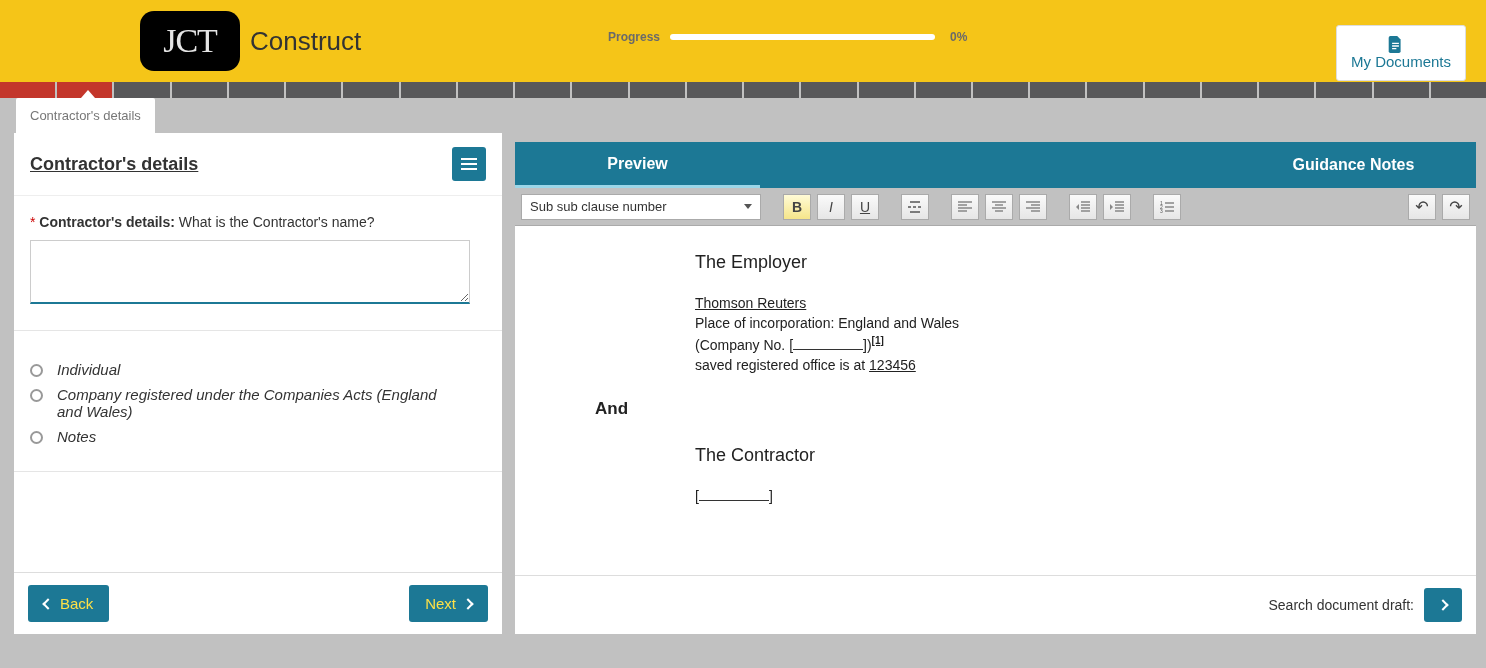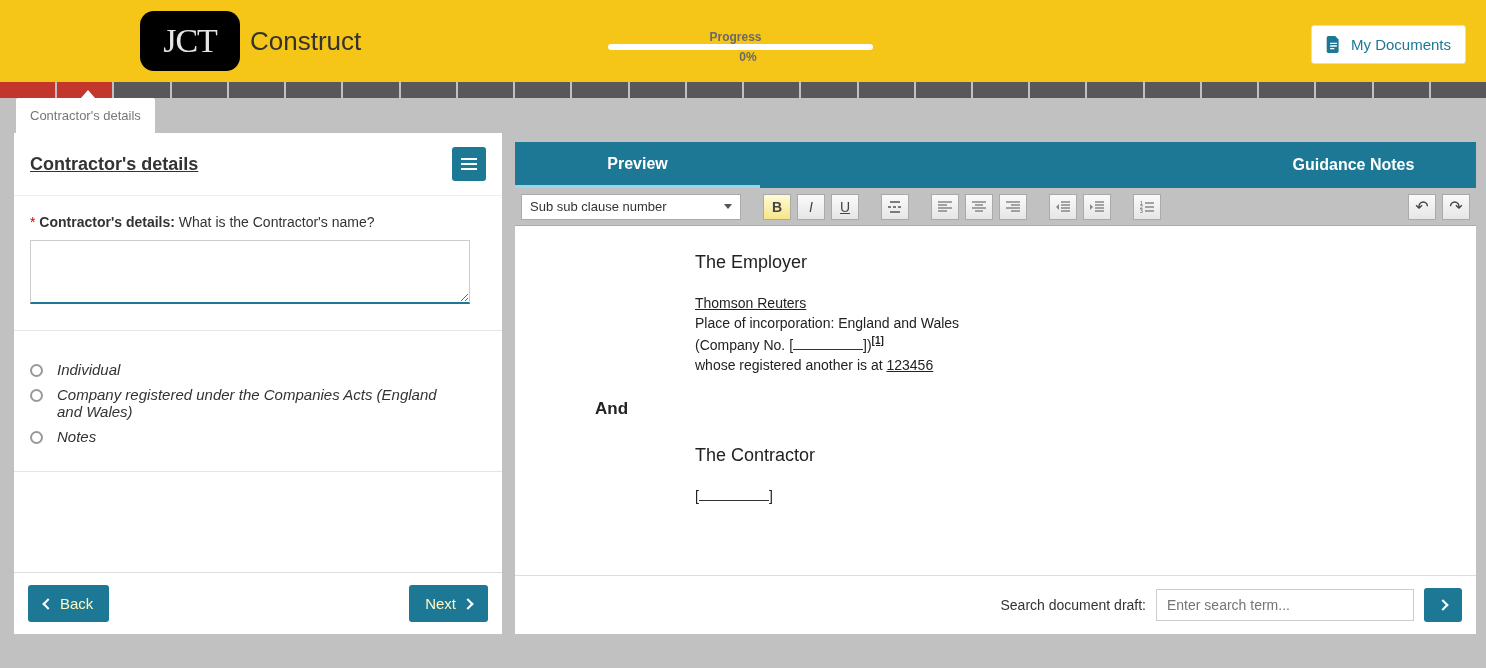--- a/index.html
+++ b/index.html
@@ -3,25 +3,25 @@
 <meta charset="utf-8">
 <style>
 * { margin: 0; padding: 0; box-sizing: border-box; }
 body { font-family: Arial, Helvetica, sans-serif; background: #c1c1c1; width: 1486px; height: 668px; overflow: hidden; }
 
 
 .header { background: #f5c518; height: 82px; display: flex; align-items: center; padding: 0 20px; position: relative; }
 .logo { background: #000; border-radius: 14px; width: 100px; height: 60px; display: flex; align-items: center; justify-content: center; margin-left: 120px; }
 .logo-text { color: #e5e5e5; font-size: 34px; font-weight: 400; font-family: serif; letter-spacing: -1px; }
 .brand { font-size: 26px; color: #333; margin-left: 10px; font-weight: 400; }
-.progress-wrap { position: absolute; left: 608px; top: 30px; display: flex; align-items: center; flex-direction: column; }
+.progress-wrap { position: absolute; left: 608px; top: 30px; display: flex; align-items: center; }
 .progress-label { color: #6a6a6a; font-size: 12px; font-weight: bold; margin-right: 10px; }
 .progress-bar { width: 265px; height: 6px; background: #fff; border-radius: 3px; }
 .progress-pct { color: #6a6a6a; font-size: 12px; font-weight: bold; margin-left: 15px; }
-.my-docs { position: absolute; right: 20px; top: 25px; background: #fff; border: 1px solid #ddd; border-radius: 3px; padding: 10px 14px; display: flex; align-items: center; cursor: pointer; }
+.my-docs { position: absolute; right: 20px; top: 25px; background: #fff; border: 1px solid #ddd; border-radius: 3px; padding: 10px 14px; display: flex; align-items: center; cursor: pointer; flex-direction: column; }
 .my-docs-icon { width: 15px; height: 17px; margin-right: 10px; }
 .my-docs-text { color: #1c7895; font-size: 15px; }
 
 
 .segbar { display: flex; height: 16px; gap: 2px; background: #c1c1c1; }
 .seg { background: #58585a; flex: 1; }
 .seg.red { background: #c3362b; }
 
 
 .main { display: flex; gap: 13px; padding: 0; }
@@ -42,38 +42,38 @@
 .req { color: #c00; }
 .field-q { font-weight: bold; }
 .textarea { width: 440px; height: 64px; border: 1px solid #ccc; border-bottom: 2px solid #1c7895; resize: both; font-size: 14px; padding: 6px; }
 .radio-list { margin-top: 8px; }
 .radio-row { display: flex; align-items: flex-start; padding: 4px 0; font-style: italic; }
 .radio { width: 13px; height: 13px; border: 2px solid #999; border-radius: 50%; margin-right: 14px; margin-top: 3px; flex-shrink: 0; }
 .radio-text { font-size: 15px; color: #333; max-width: 380px; }
 .left-spacer { background: #fff; height: 100px; }
 
 .form-footer { background: #fff; border-top: 1px solid #ddd; padding: 12px 14px; display: flex; justify-content: space-between; }
-.nav-btn { background: #1c7895; color: #fef9c3; border: none; border-radius: 3px; padding: 10px 16px; font-size: 15px; display: flex; align-items: center; gap: 8px; cursor: pointer; }
+.nav-btn { background: #1c7895; color: #fde047; border: none; border-radius: 3px; padding: 10px 16px; font-size: 15px; display: flex; align-items: center; gap: 8px; cursor: pointer; }
 .chev { width: 8px; height: 8px; border-top: 2px solid #fff; border-right: 2px solid #fff; }
 .chev-left { transform: rotate(-135deg); }
 .chev-right { transform: rotate(45deg); }
 
 
 .right { flex: 1; background: #fff; margin-right: 10px; margin-top: 44px; display: flex; flex-direction: column; }
 .right-tabs { background: #1c7895; display: flex; align-items: center; position: relative; height: 46px; justify-content: space-between; }
 .rtab { color: #fff; font-size: 16px; font-weight: bold; padding: 0 20px; height: 46px; display: flex; align-items: center; cursor: pointer; }
 .rtab.active { border-bottom: 3px solid #9bd6e8; }
 .rtab:first-child { width: 245px; justify-content: center; }
 .rtab:nth-child(2) { width: 245px; justify-content: center; }
 .last-saved { position: absolute; right: 10px; background: #fff; padding: 7px 12px; border-radius: 3px; font-size: 13px; }
 .ls-label { color: #333; font-weight: bold; }
 .ls-time { color: #666; font-style: italic; }
 
 .toolbar { background: #c1c1c1; height: 38px; display: flex; align-items: center; padding: 0 6px; gap: 6px; border-bottom: 1px solid #aaa; }
-.style-select { width: 220px; height: 26px; background: #fff; border: 1px solid #aaa; display: flex; align-items: center; padding: 0 8px; font-size: 13px; color: #333; justify-content: space-between; }
+.style-select { width: 240px; height: 26px; background: #fff; border: 1px solid #aaa; display: flex; align-items: center; padding: 0 8px; font-size: 13px; color: #333; justify-content: space-between; }
 .dd-arrow { width: 0; height: 0; border-left: 4px solid transparent; border-right: 4px solid transparent; border-top: 5px solid #555; }
 .tbtn { width: 28px; height: 26px; background: linear-gradient(#fafafa,#e6e6e6); border: 1px solid #aaa; display: flex; align-items: center; justify-content: center; font-size: 14px; color: #444; cursor: pointer; }
 .tbtn.bold { background: linear-gradient(#fffbd6,#f5e58a); font-weight: bold; }
 .tgap { width: 10px; }
 .tspacer { flex: 1; }
 .undo-icon, .redo-icon { font-size: 16px; }
 
 .doc-viewport { flex: 1; overflow-y: scroll; position: relative; }
 .doc-body { padding: 20px 0 20px 180px; font-size: 14px; color: #222; }
 .h2 { font-size: 18px; font-weight: normal; margin: 6px 0 22px; }
@@ -279,32 +279,31 @@
 
     <div class="doc-viewport">
       <div class="doc-body">
         <div class="h2">The Employer</div>
         <div class="p"><span class="uline">Thomson Reuters</span></div>
         <div class="p">Place of incorporation: England and Wales</div>
         <div class="p">
           <span>(Company No. [</span><span class="blank"></span><span>])</span><span class="sup uline">[1]</span>
         </div>
         <div class="p">
-          <span>whose registered another is at </span><span class="uline">123456</span>
+          <span>saved registered office is at </span><span class="uline">123456</span>
         </div>
         <div class="and">And</div>
         <div class="h2">The Contractor</div>
         <div class="p">
           <span>[</span><span class="blank"></span><span>]</span>
         </div>
       </div>
     </div>
 
     <div class="right-footer">
       <span class="search-label">Search document draft:</span>
-      <input class="search-input" placeholder="Enter search term..." style="">
       <button class="search-btn">
         <span class="chev chev-right"></span>
       </button>
     </div>
   </div>
 
 </div>
 
 </body></html>

